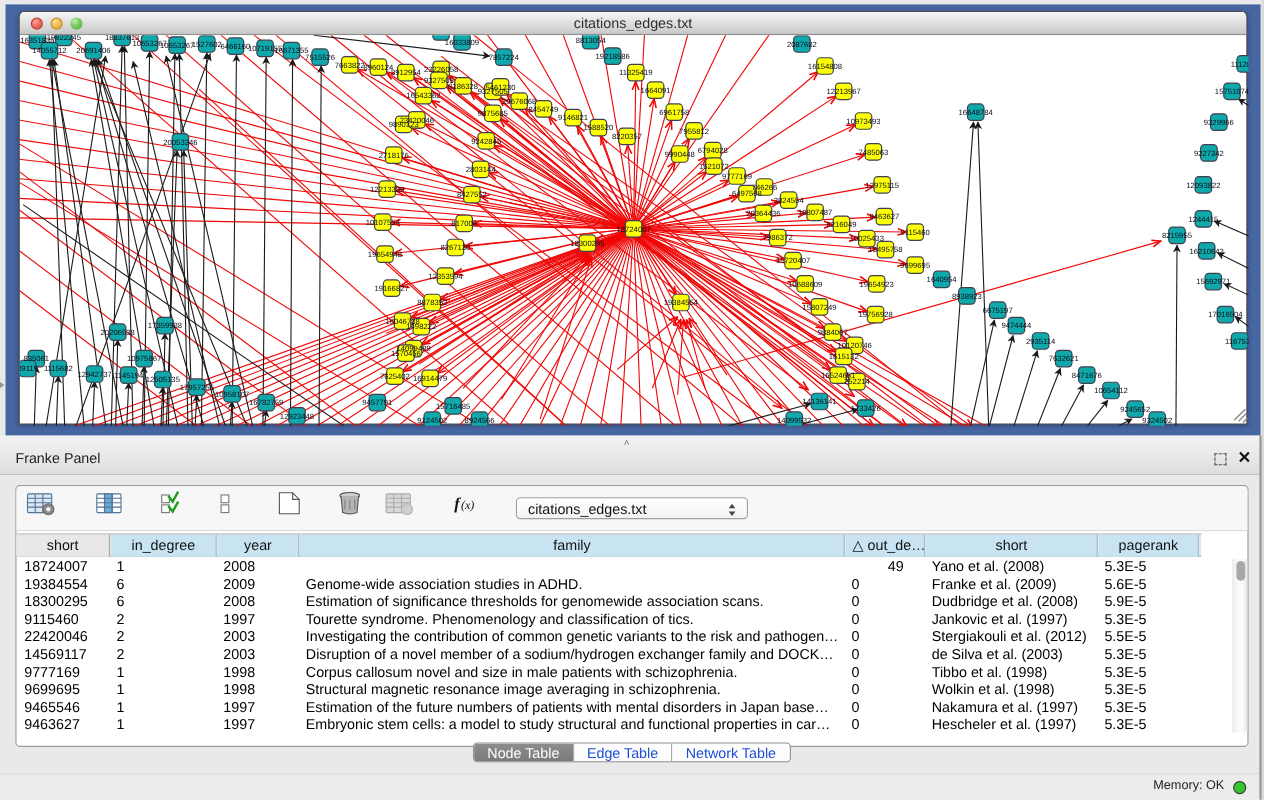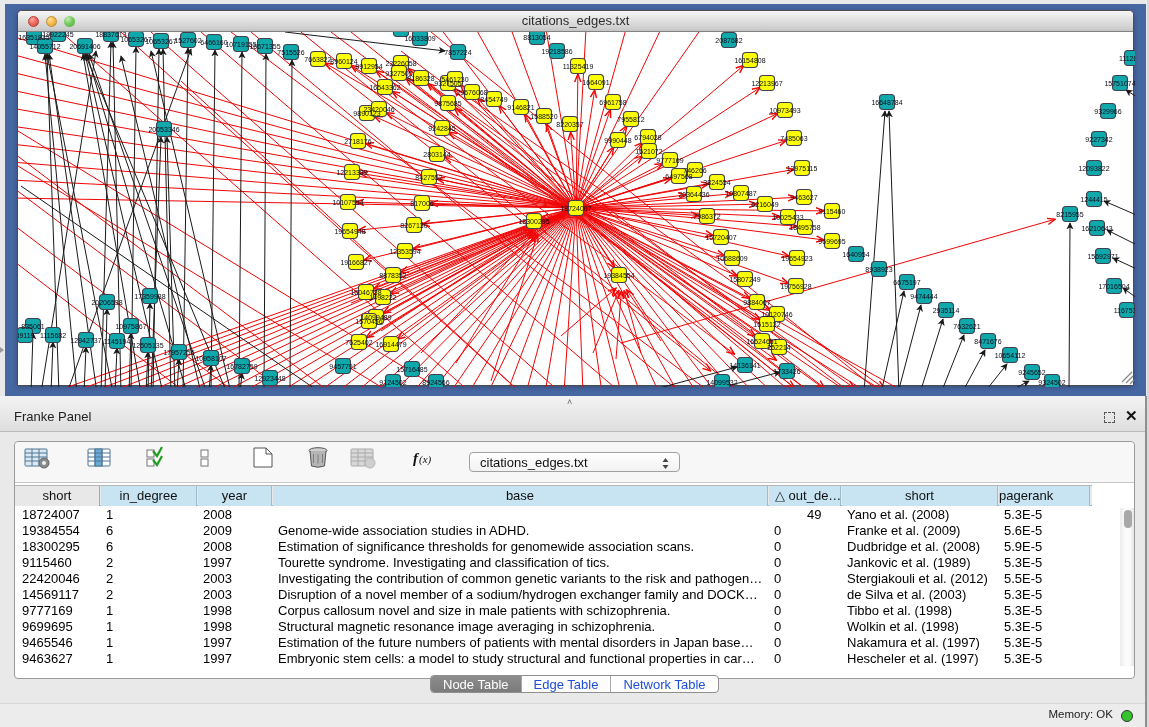--- a/index.html
+++ b/index.html
@@ -601,24 +601,24 @@
         <text x="404" y="21" font-family="Liberation Serif,serif" font-style="italic" font-size="11" fill="#111">(x)</text>
 </svg>
 <div style="position:absolute;left:454px;top:10px;width:211px;height:20px;border:1px solid #a0a0a0;border-radius:4px;background:linear-gradient(#ffffff,#f2f2f2);font-size:13px;line-height:19px;color:#111;padding-left:10px">citations_edges.txt
 <svg width="9" height="14" style="position:absolute;right:9px;top:3px">
           <path d="M4.5,2 L7.5,6 H1.5 z M4.5,13 L1.5,9 H7.5 z" fill="#454545"></path>
         </svg></div></div>
   <div class="abs" id="hdr">
       <div class="hcell hname" style="left:0px;width:85px;text-align:center;">short</div>
       <div class="hcell" style="left:86px;width:96px;text-align:center;">in_degree</div>
       <div class="hcell" style="left:183px;width:74px;text-align:center;">year</div>
-      <div class="hcell" style="left:258px;width:495px;text-align:center;">base</div>
+      <div class="hcell" style="left:258px;width:495px;text-align:center;">family</div>
       <div class="hcell" style="left:754px;width:72px;text-align:left;padding-left:6px;">△ out_de…</div>
       <div class="hcell" style="left:827px;width:156px;text-align:center;">short</div>
-      <div class="hcell" style="left:984px;width:91px;text-align:left;">pagerank</div>
+      <div class="hcell" style="left:984px;width:91px;text-align:center;">pagerank</div>
     </div>
   <div class="abs" id="tbody">
       <div class="trow" style="top:0px">
         <div class="cell" style="left:7px;width:79px">18724007</div>
         <div class="cell" style="left:91px;width:92px">1</div>
         <div class="cell" style="left:188px;width:70px">2008</div>
         <div class="cell" style="left:792px;width:68px">49</div>
         <div class="cell" style="left:832px;width:152px">Yano et al. (2008)</div>
         <div class="cell" style="left:989px;width:87px">5.3E-5</div>
       </div>
@@ -637,23 +637,23 @@
         <div class="cell" style="left:188px;width:70px">2008</div>
         <div class="cell" style="left:263px;width:491px">Estimation of significance thresholds for genomewide association scans.</div>
         <div class="cell" style="left:759px;width:68px">0</div>
         <div class="cell" style="left:832px;width:152px">Dudbridge et al. (2008)</div>
         <div class="cell" style="left:989px;width:87px">5.9E-5</div>
       </div>
       <div class="trow" style="top:48px">
         <div class="cell" style="left:7px;width:79px">9115460</div>
         <div class="cell" style="left:91px;width:92px">2</div>
         <div class="cell" style="left:188px;width:70px">1997</div>
-        <div class="cell" style="left:263px;width:491px">Tourette syndrome. Investigating and classification of tics.</div>
-        <div class="cell" style="left:759px;width:68px">0</div>
-        <div class="cell" style="left:832px;width:152px">Jankovic et al. (1989)</div>
+        <div class="cell" style="left:263px;width:491px">Tourette syndrome. Phenomenology and classification of tics.</div>
+        <div class="cell" style="left:759px;width:68px">0</div>
+        <div class="cell" style="left:832px;width:152px">Jankovic et al. (1997)</div>
         <div class="cell" style="left:989px;width:87px">5.3E-5</div>
       </div>
       <div class="trow" style="top:64px">
         <div class="cell" style="left:7px;width:79px">22420046</div>
         <div class="cell" style="left:91px;width:92px">2</div>
         <div class="cell" style="left:188px;width:70px">2003</div>
         <div class="cell" style="left:263px;width:491px">Investigating the contribution of common genetic variants to the risk and pathogen…</div>
         <div class="cell" style="left:759px;width:68px">0</div>
         <div class="cell" style="left:832px;width:152px">Stergiakouli et al. (2012)</div>
         <div class="cell" style="left:989px;width:87px">5.5E-5</div>

